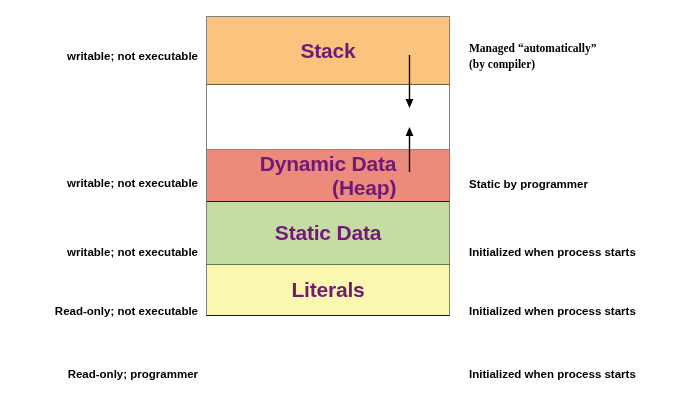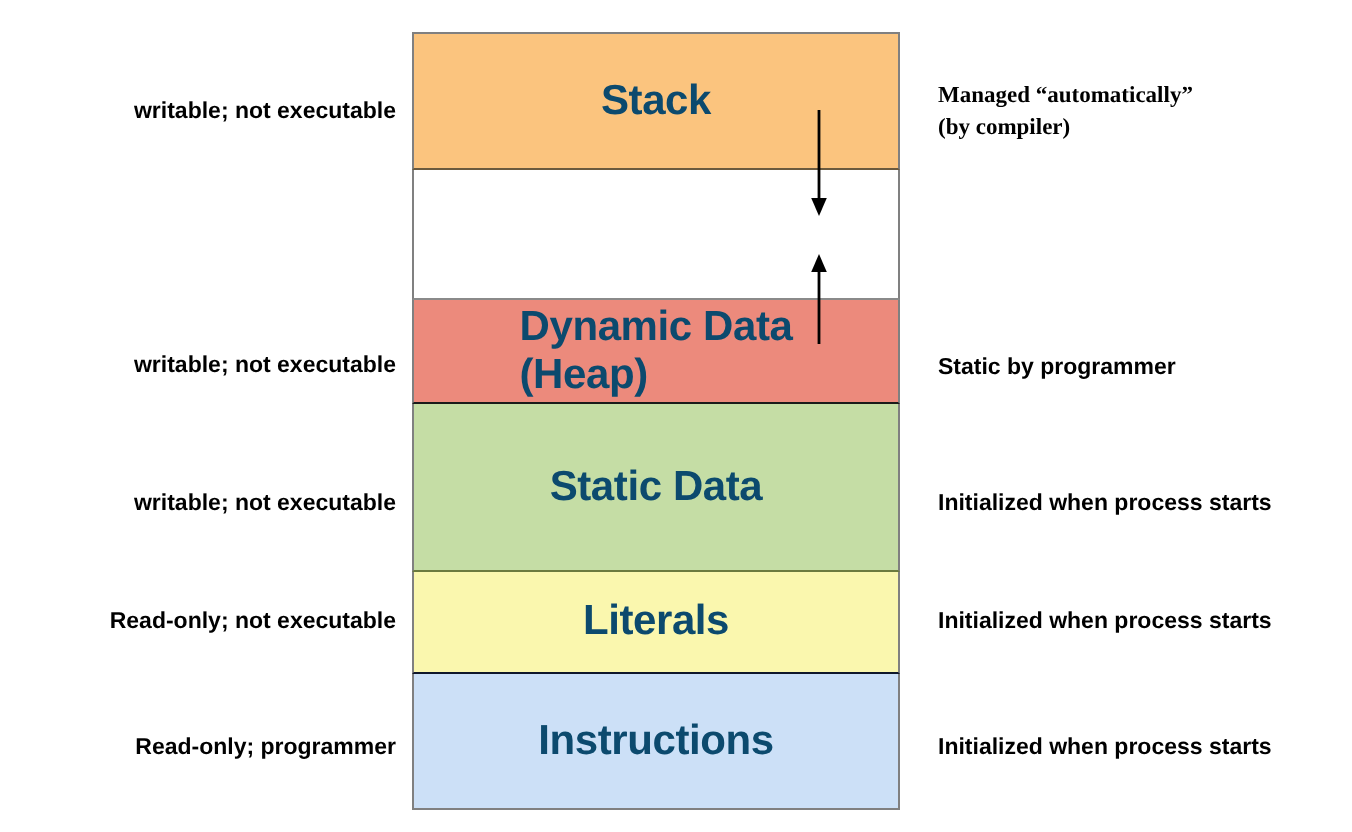--- a/index.html
+++ b/index.html
@@ -32,32 +32,32 @@
   }
 
   .mem-block {
     position: relative;
     box-sizing: border-box;
     border: 1px solid #808080;
     border-bottom: 1px solid #6b5a3e;
     display: flex;
     align-items: center;
     justify-content: center;
-    text-align: left;
-    color: #0c4a6e;
+    text-align: right;
+    color: #701a75;
     font-weight: bold;
     font-size: 21px;
     line-height: 1.12;
     letter-spacing: -0.2px;
   }
 
   .mem-block.stack        { height: 69px; background: #fbc47e; }
   .mem-block.gap          { height: 65px; background: #ffffff; border-top: none; border-bottom: 1px solid #8a8a8a; }
   .mem-block.heap         { height: 52px; background: #ec8a7c; border-top: none; border-bottom: 1px solid #1a1a1a; }
-  .mem-block.staticdata   { height: 84px; background: #c5dda5; border-top: none; border-bottom: 1px solid #6b7a3e; }
+  .mem-block.staticdata   { height: 63px; background: #c5dda5; border-top: none; border-bottom: 1px solid #6b7a3e; }
   .mem-block.literals     { height: 51px; background: #faf7ae; border-top: none; border-bottom: 1px solid #0f172a; }
   .mem-block.instructions { height: 68px; background: #cce0f7; border-top: none; border-bottom: 1px solid #808080; }
 
   .mem-label-text {
     position: relative;
     z-index: 2;
     white-space: pre-line;
   }
 
   
@@ -118,23 +118,20 @@
     </div>
 
     <div class="mem-block staticdata">
       <span class="mem-label-text">Static Data</span>
     </div>
 
     <div class="mem-block literals">
       <span class="mem-label-text">Literals</span>
     </div>
 
-    <div class="mem-block instructions">
-      <span class="mem-label-text">Instructions</span>
-    </div>
 
   </div>
 
   <svg class="arrow-layer" viewBox="0 0 676 416" width="676" height="416">
 
     <g>
       <line x1="393.5" y1="55" x2="393.5" y2="101" stroke="#000000" stroke-width="1.4"></line>
       <polygon points="393.5,108 389.6,99 397.4,99" fill="#000000"></polygon>
     </g>
 

